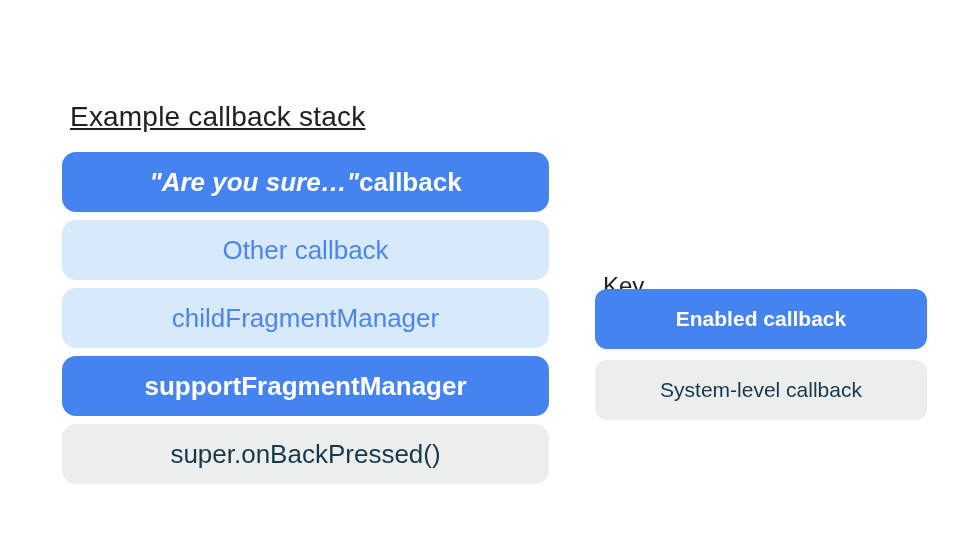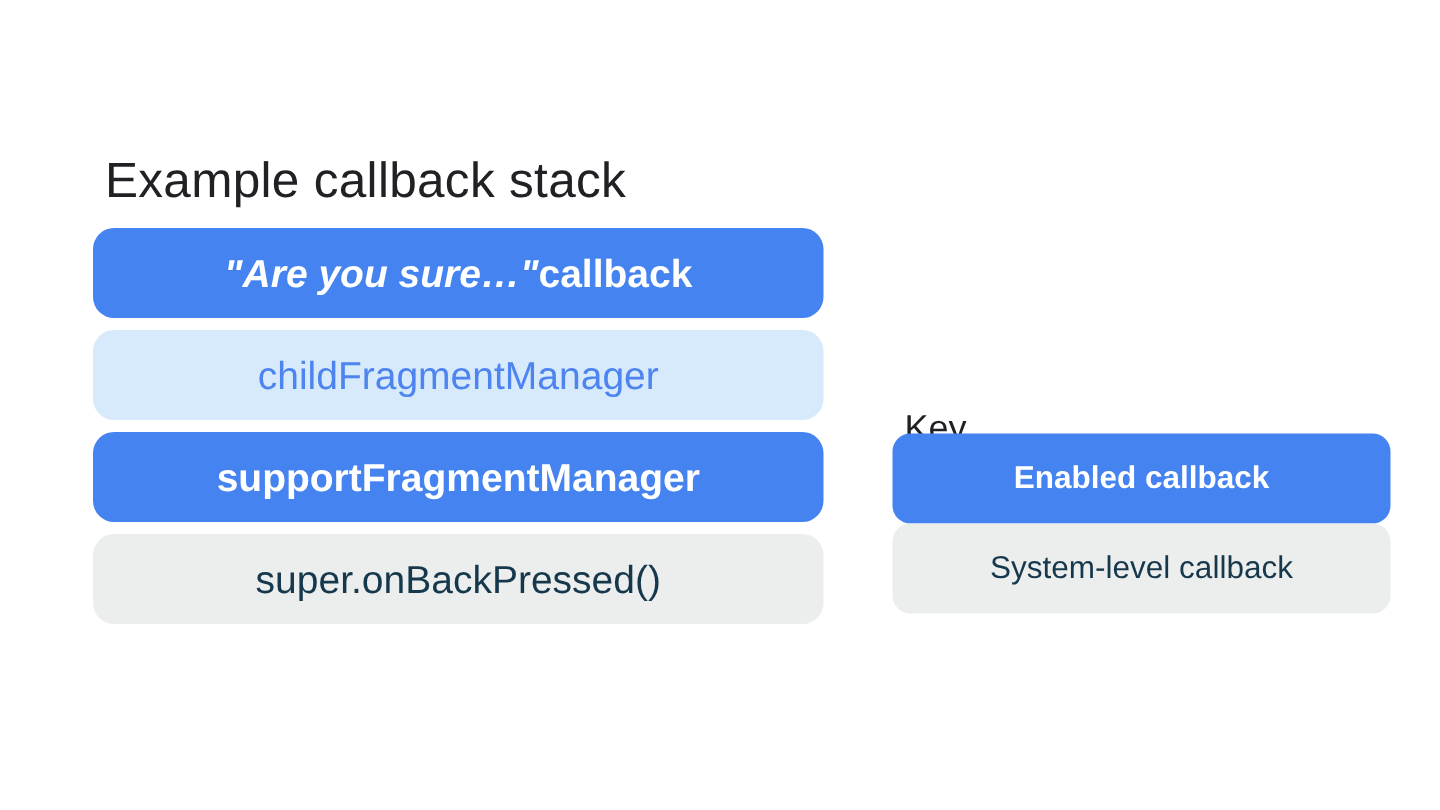--- a/index.html
+++ b/index.html
@@ -13,25 +13,26 @@
     height: 540px;
     background: #ffffff;
     overflow: hidden;
     font-family: "Liberation Sans", sans-serif;
   }
 
   .page-title {
     position: absolute;
     left: 70px;
     top: 101px;
-    font-size: 33px;
+    font-size: 28px;
     font-weight: 500;
     color: var(--title-text, #202124);
     letter-spacing: 0.2px;
     white-space: nowrap;
+    text-decoration: underline;
   }
 
   .stack {
     position: absolute;
     left: 62px;
     top: 152px;
     width: 487px;
     display: flex;
     flex-direction: column;
     gap: 8px;
@@ -55,20 +56,21 @@
     color: var(--title-text, #202124);
     margin-top: 35px;
   }
   .key-stack {
     position: absolute;
     left: 595px;
     top: 289px;
     width: 332px;
     display: flex;
     flex-direction: column;
+    gap: 11px;
   }
   .key-box {
     height: 60px;
     border-radius: 12px;
     display: flex;
     align-items: center;
     justify-content: center;
     font-size: 21px;
     white-space: nowrap;
   }
@@ -98,20 +100,21 @@
 
 <div class="canvas">
 
   <div class="page-title">Example callback stack</div>
 
   <div class="stack">
     <div class="box style-enabled">
       <span class="em-italic">"Are you sure…"</span>
         <span> callback</span>
     </div>
+    <div class="box style-disabled">Other callback</div>
     <div class="box style-disabled">childFragmentManager</div>
     <div class="box style-enabled">supportFragmentManager</div>
     <div class="box style-system">super.onBackPressed()</div>
   </div>
 
   <div class="key-title">Key</div>
 
   <div class="key-stack">
     <div class="key-box style-enabled">Enabled callback</div>
     <div class="key-box style-system">System-level callback</div>

